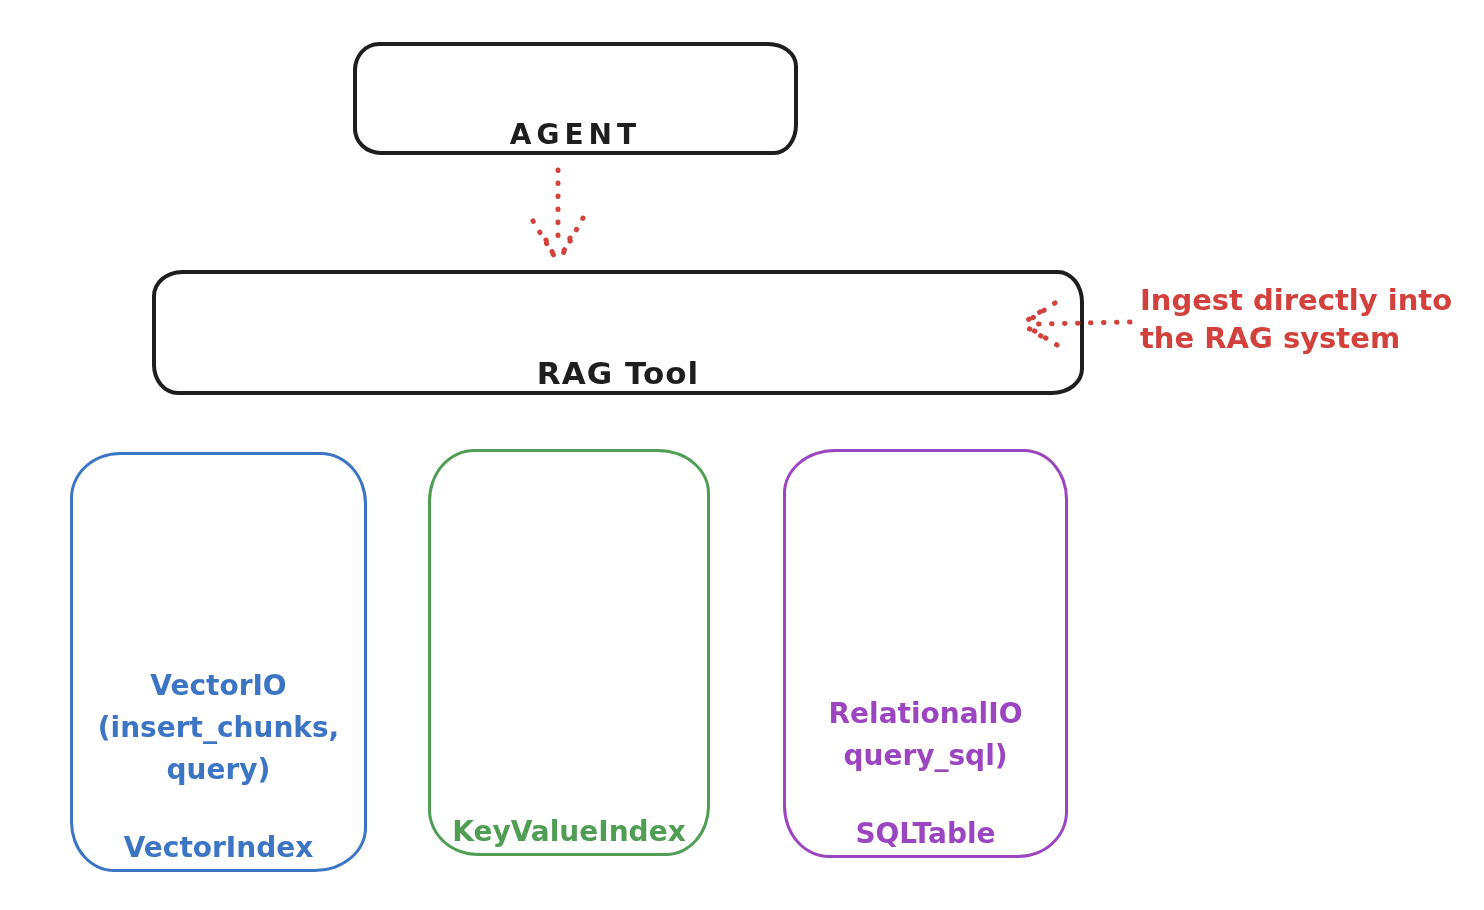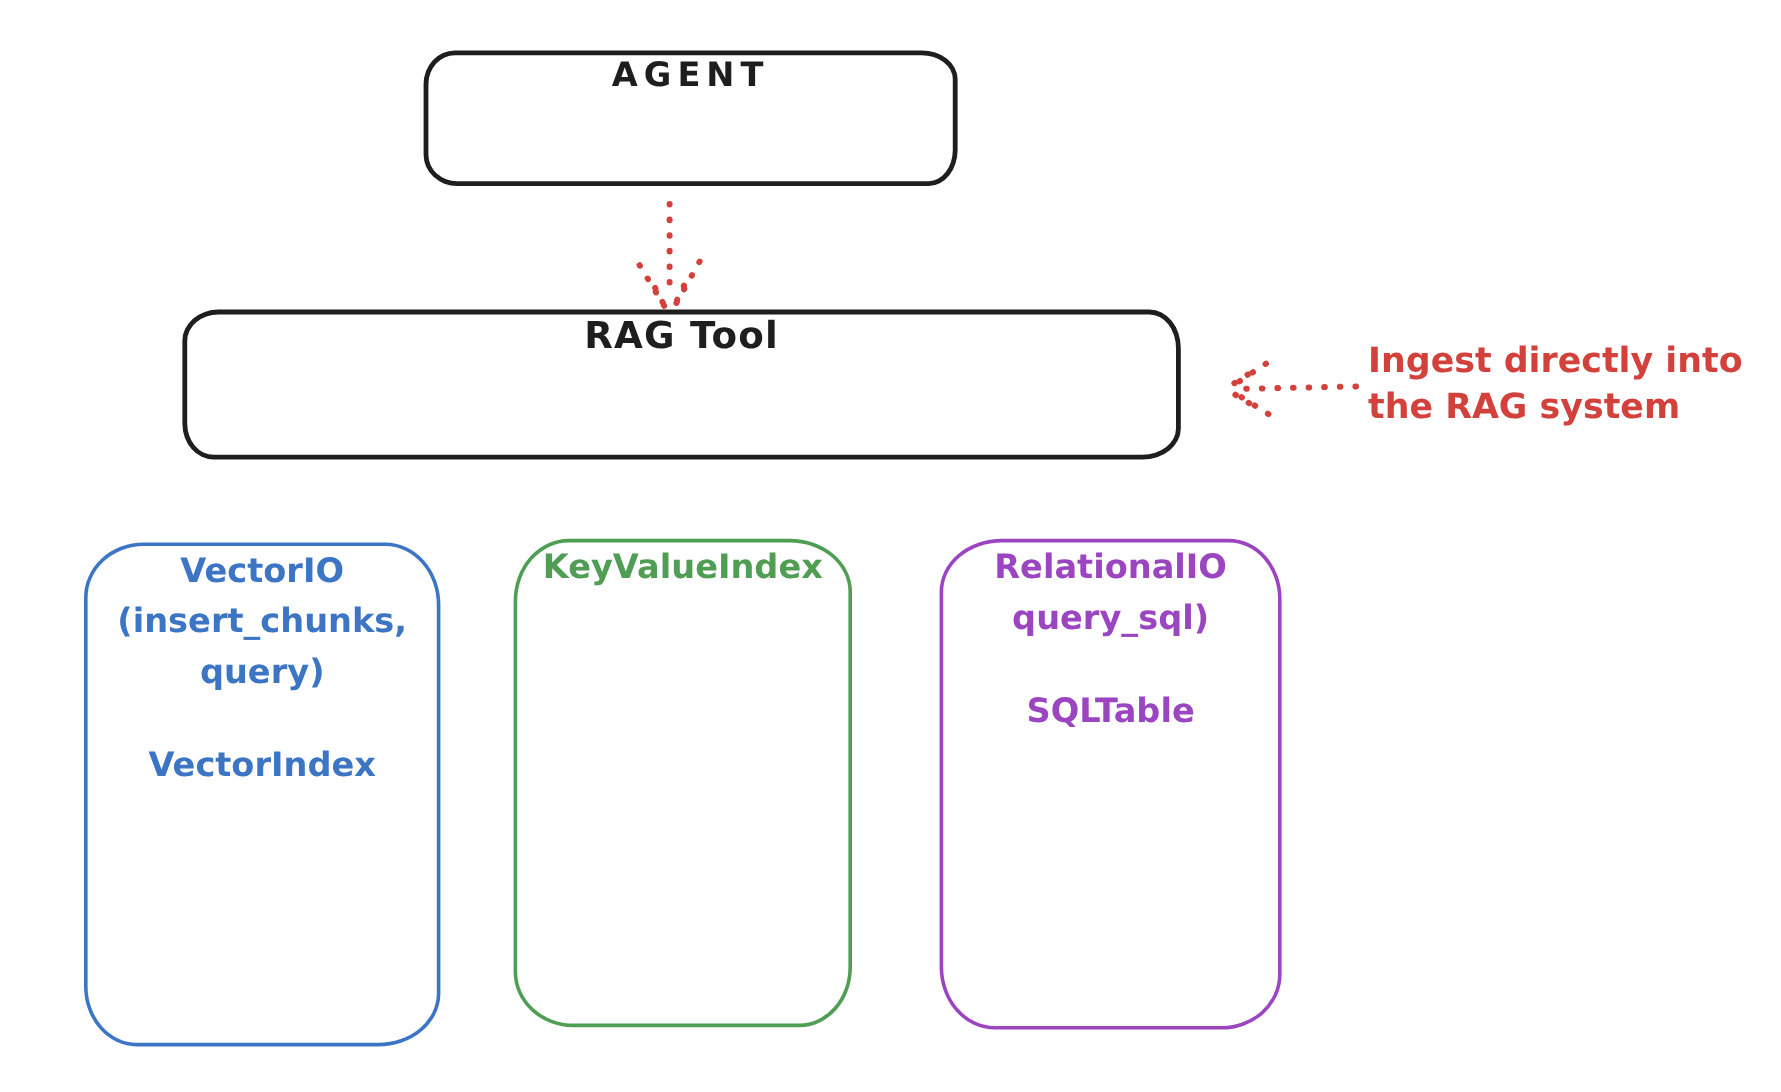--- a/index.html
+++ b/index.html
@@ -12,31 +12,31 @@
   }
   .node{
     position:absolute;
     box-sizing:border-box;
     border:4px solid var(--c,#1e1e1e);
     color:var(--c,#1e1e1e);
     background:#ffffff;
     display:flex;
     flex-direction:column;
     align-items:center;
-    justify-content:flex-start;
+    justify-content:flex-end;
     text-align:center;
     font-weight:bold;
   }
   .node-agent{
     left:353px;top:42px;width:445px;height:113px;
     border-radius:26px 30px 24px 28px / 28px 24px 30px 26px;
     font-size:28px;letter-spacing:5px;
   }
   .node-rag{
-    left:152px;top:258px;width:832px;height:125px;
+    left:152px;top:270px;width:932px;height:125px;
     border-radius:30px 26px 32px 26px / 26px 32px 26px 30px;
     font-size:31px;letter-spacing:1px;
   }
   .store{
     border-width:3.5px;
     font-size:28px;
     line-height:42px;
   }
   .node-vector{
     left:70px;top:452px;width:297px;height:420px;

